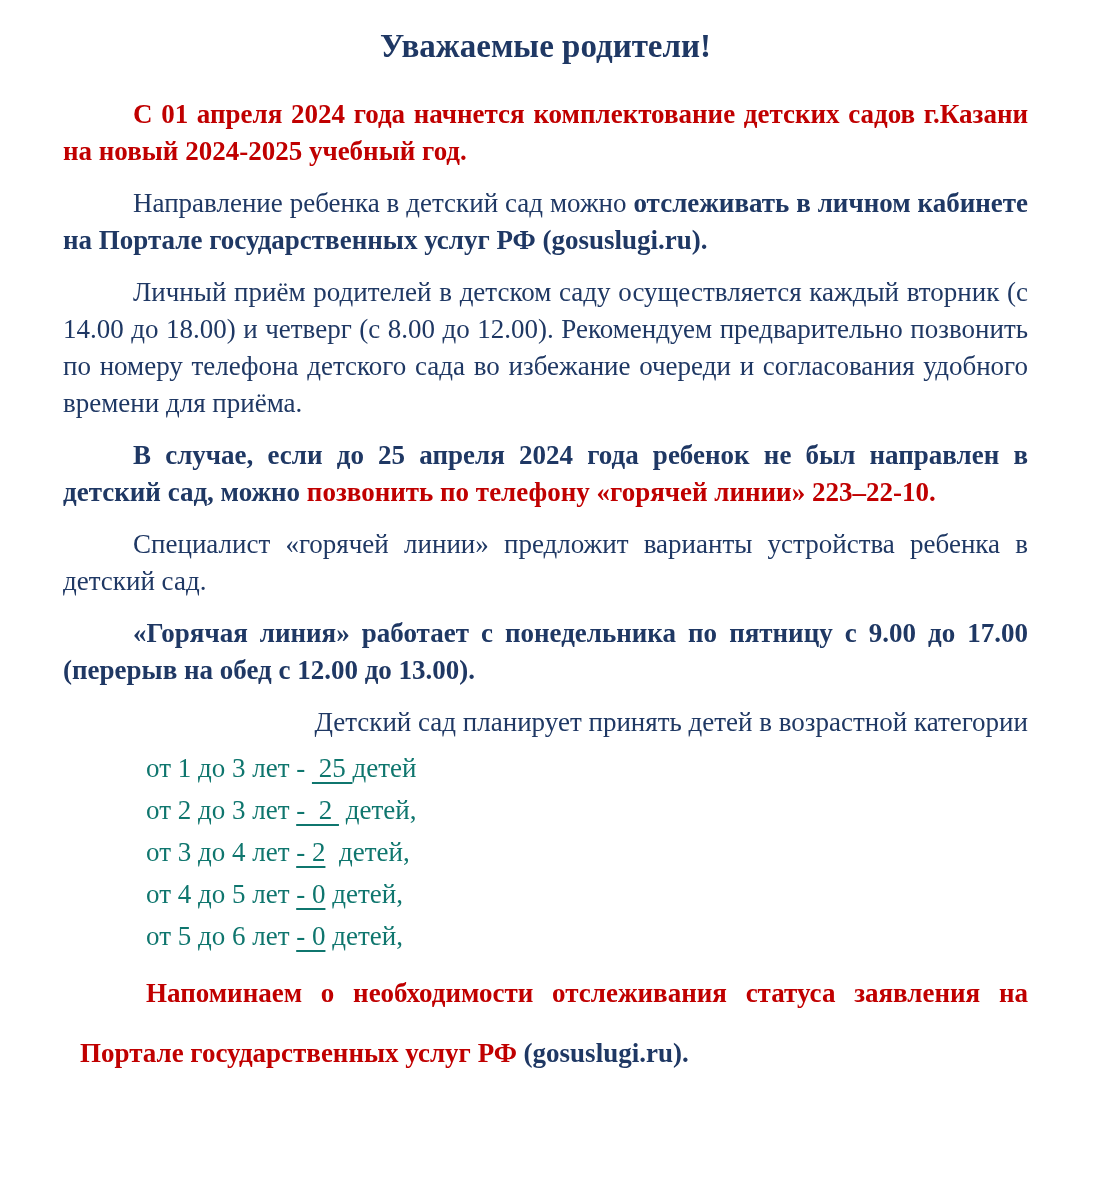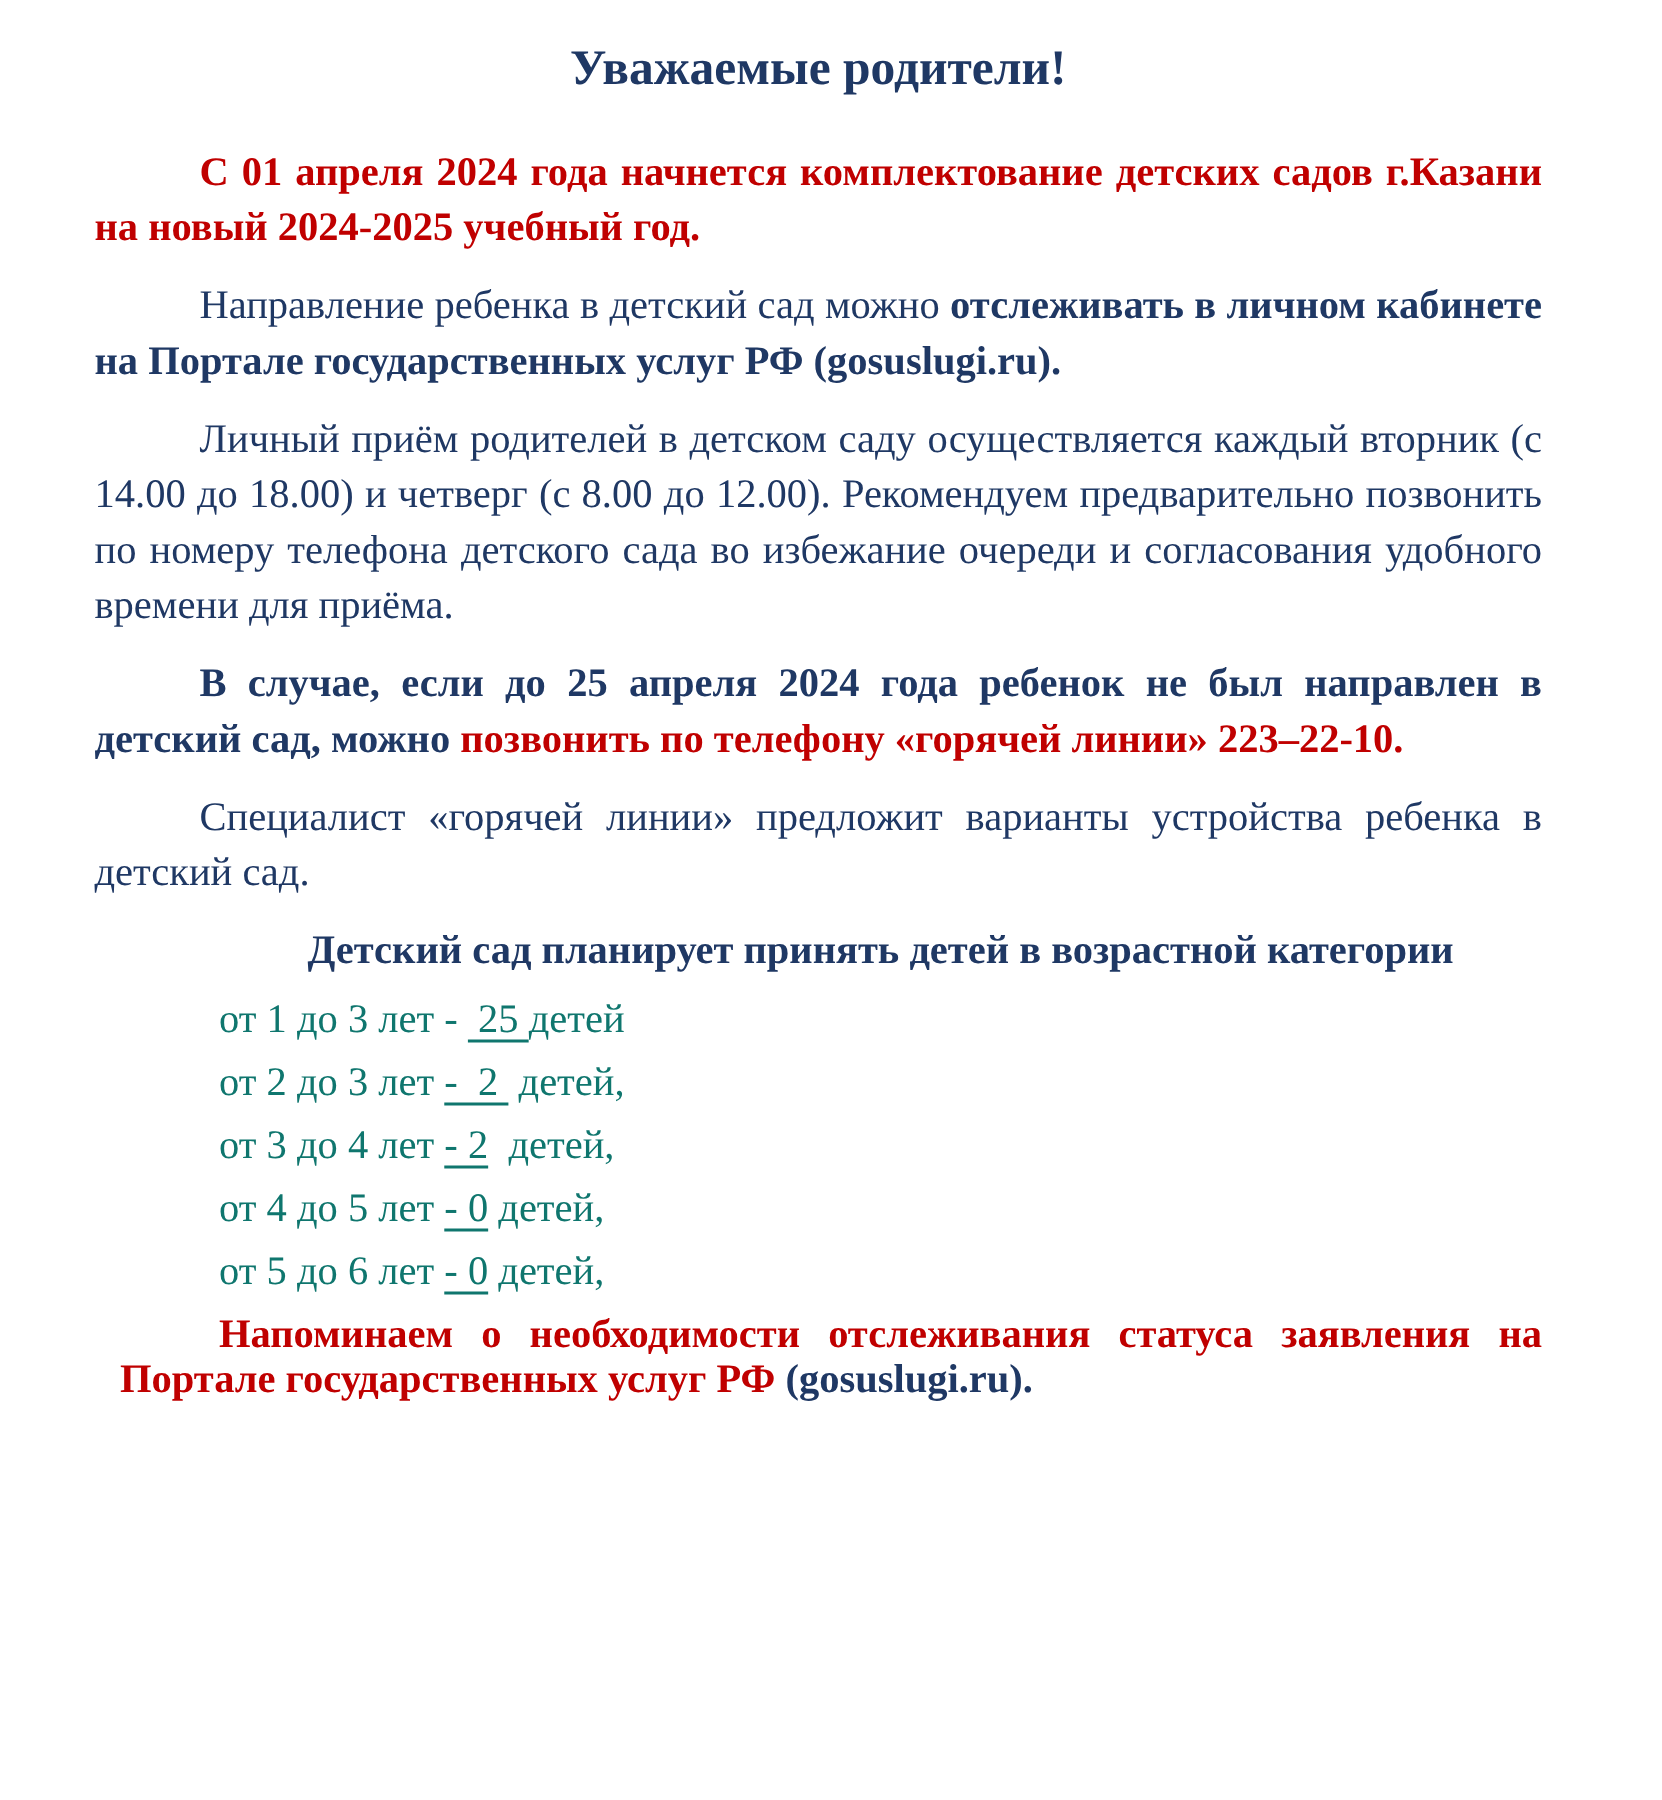--- a/index.html
+++ b/index.html
@@ -36,39 +36,38 @@
     text-align: justify;
     text-indent: 70px;
     color: #1f3864;
   }
   .bold { font-weight: bold; margin-top: 28px; }
   .red { color: #c00000; }
   p.intro-line {
     font-size: 27px;
     line-height: 37px;
     margin: 12px 0 6px 0;
-    text-align: center;
+    text-align: right;
     text-indent: 0;
     margin-left: 83px;
-    font-weight: bold;
   }
   .age-list {
     margin-left: 83px;
     font-size: 27px;
     line-height: 42px;
     color: #0f766e;
   }
   .age-list .row { white-space: pre-wrap; }
   .age-list .u {
     text-decoration: underline;
     text-underline-offset: 5px;
   }
   p.closing {
     font-size: 27px;
-    line-height: 30px;
+    line-height: 60px;
     margin: 6px 0 0 17px;
     text-align: justify;
     text-indent: 66px;
   }
 </style>
 </head>
 <body>
 
 <div class="doc">
 
@@ -78,20 +77,21 @@
 
   <p class="para"><span>Направление ребенка в детский сад можно </span><span class="bold">отслеживать в личном кабинете на Портале государственных услуг РФ (gosuslugi.ru).</span></p>
 
 
   <p class="para"><span>Личный приём родителей в детском саду осуществляется каждый вторник (с 14.00 до 18.00) и четверг (с 8.00 до 12.00). Рекомендуем предварительно позвонить по номеру телефона детского сада во избежание очереди и согласования удобного времени для приёма.</span></p>
 
   <p class="para"><span class="bold">В случае, если до 25 апреля 2024 года ребенок не был направлен в детский сад, можно </span><span class="bold red">позвонить по телефону «горячей линии» 223–22-10.</span></p>
 
   <p class="para"><span>Специалист «горячей линии» предложит варианты устройства ребенка в детский сад.</span></p>
 
+  <p class="para"><span class="bold">«Горячая линия» работает с понедельника по пятницу с 9.00 до 17.00 (перерыв на обед с 12.00 до 13.00).</span></p>
 
   <p class="intro-line"><span>Детский сад планирует принять детей в возрастной категории</span></p>
 
   <div class="age-list">
     <div class="row"><span>от 1 до 3 лет - </span><span class="u">&nbsp;25&nbsp;</span><span>детей</span></div>
     <div class="row"><span>от 2 до 3 лет </span><span class="u">-&nbsp;&nbsp;2&nbsp;</span><span> детей,</span></div>
     <div class="row"><span>от 3 до 4 лет </span><span class="u">-&nbsp;2</span><span>&nbsp; детей,</span></div>
     <div class="row"><span>от 4 до 5 лет </span><span class="u">-&nbsp;0</span><span> детей,</span></div>
     <div class="row"><span>от 5 до 6 лет </span><span class="u">-&nbsp;0</span><span> детей,</span></div>
   </div>

